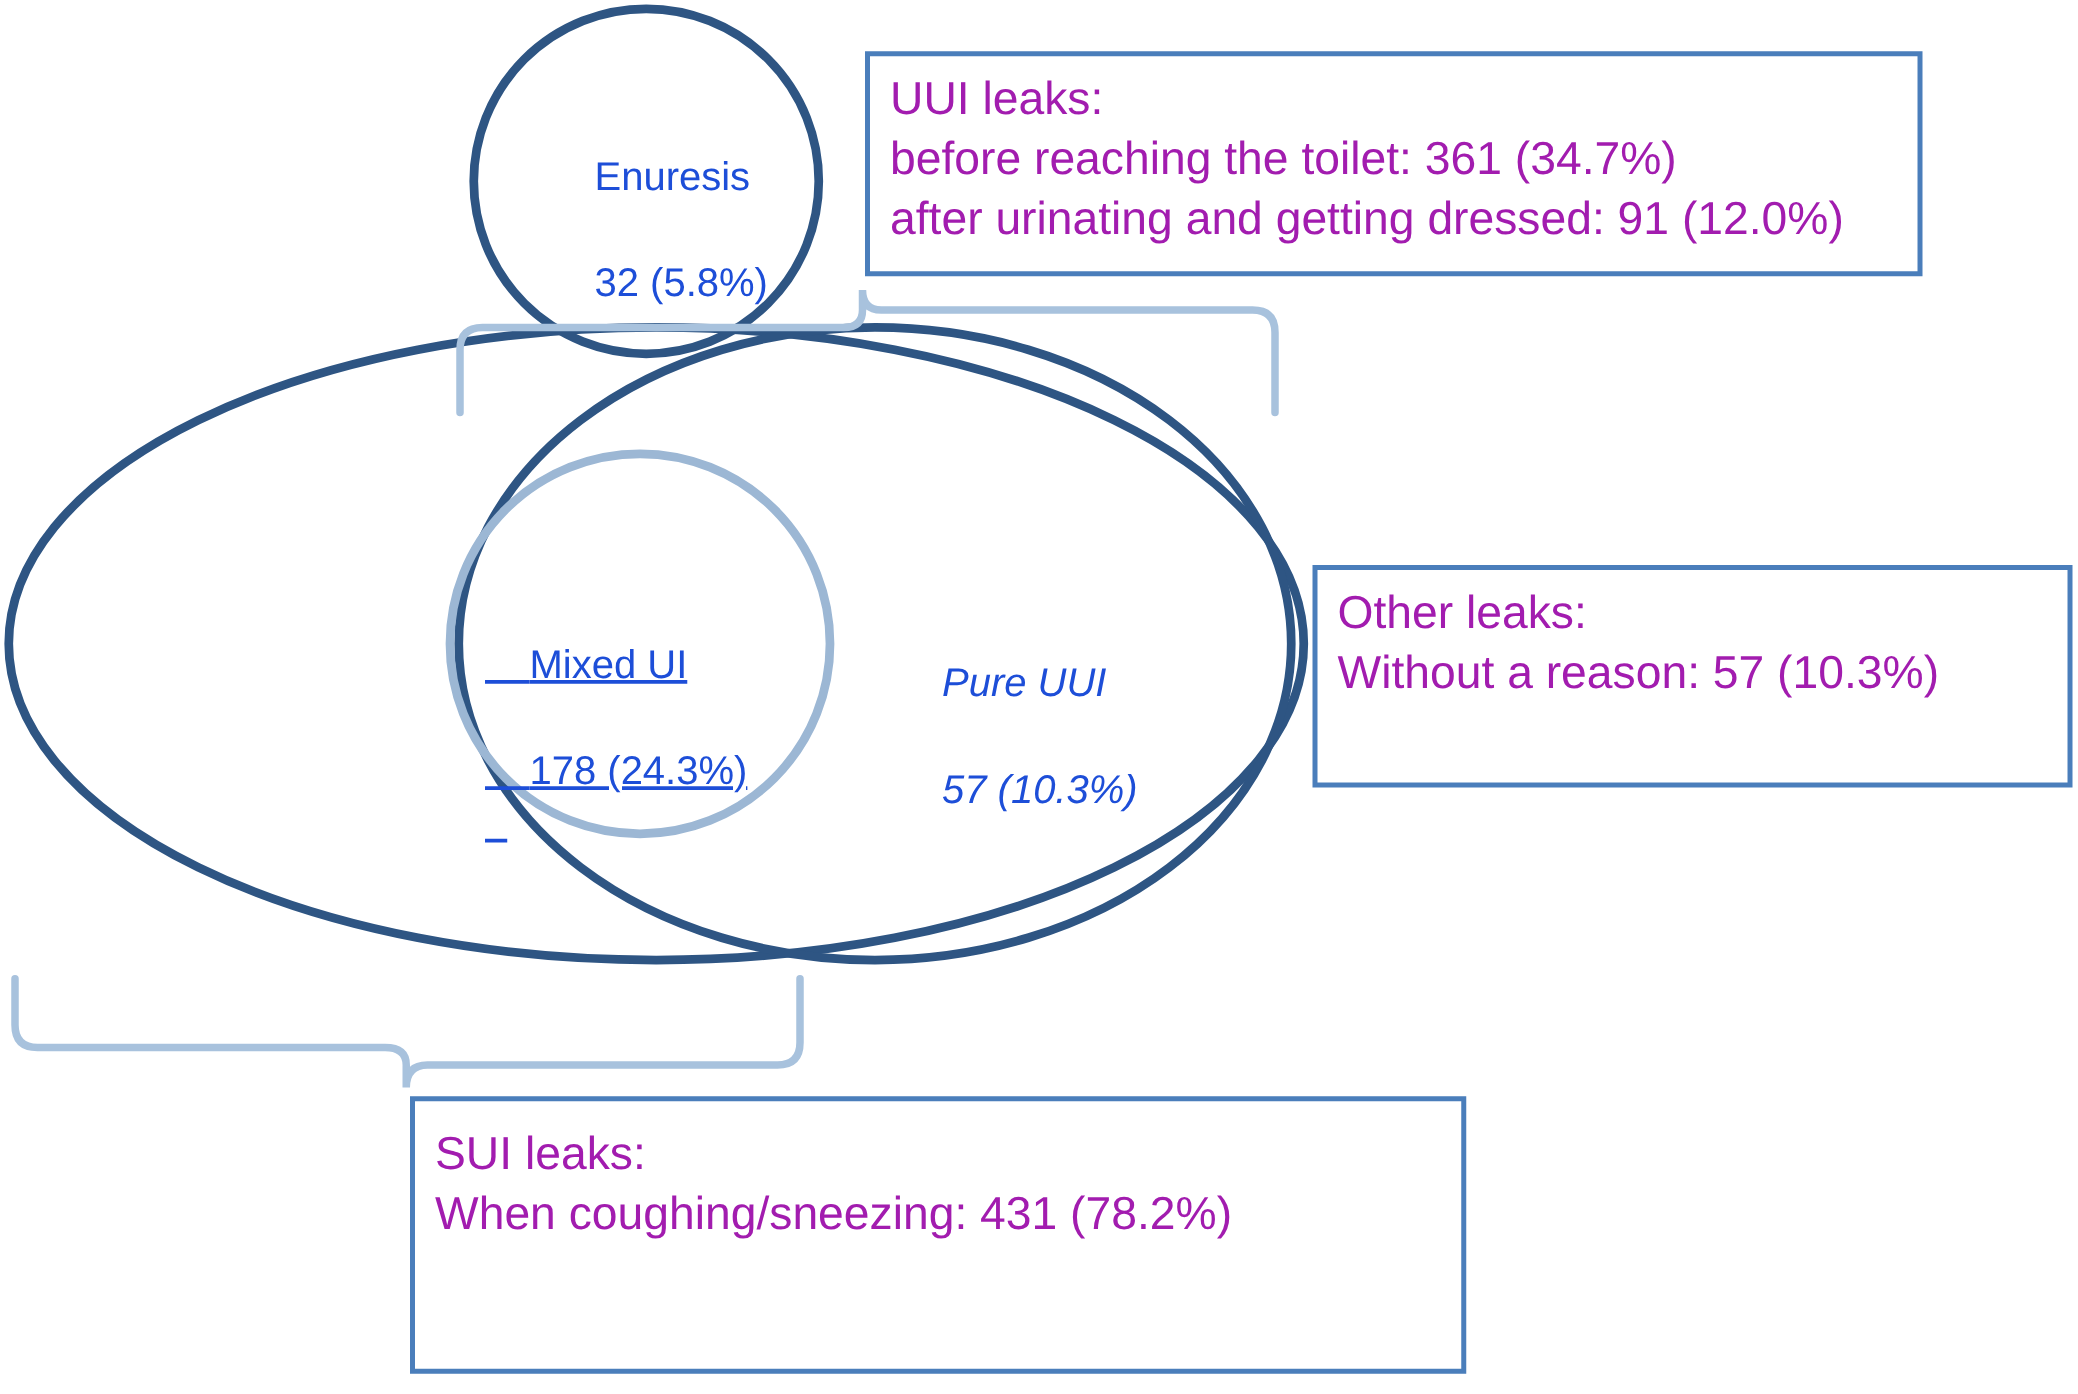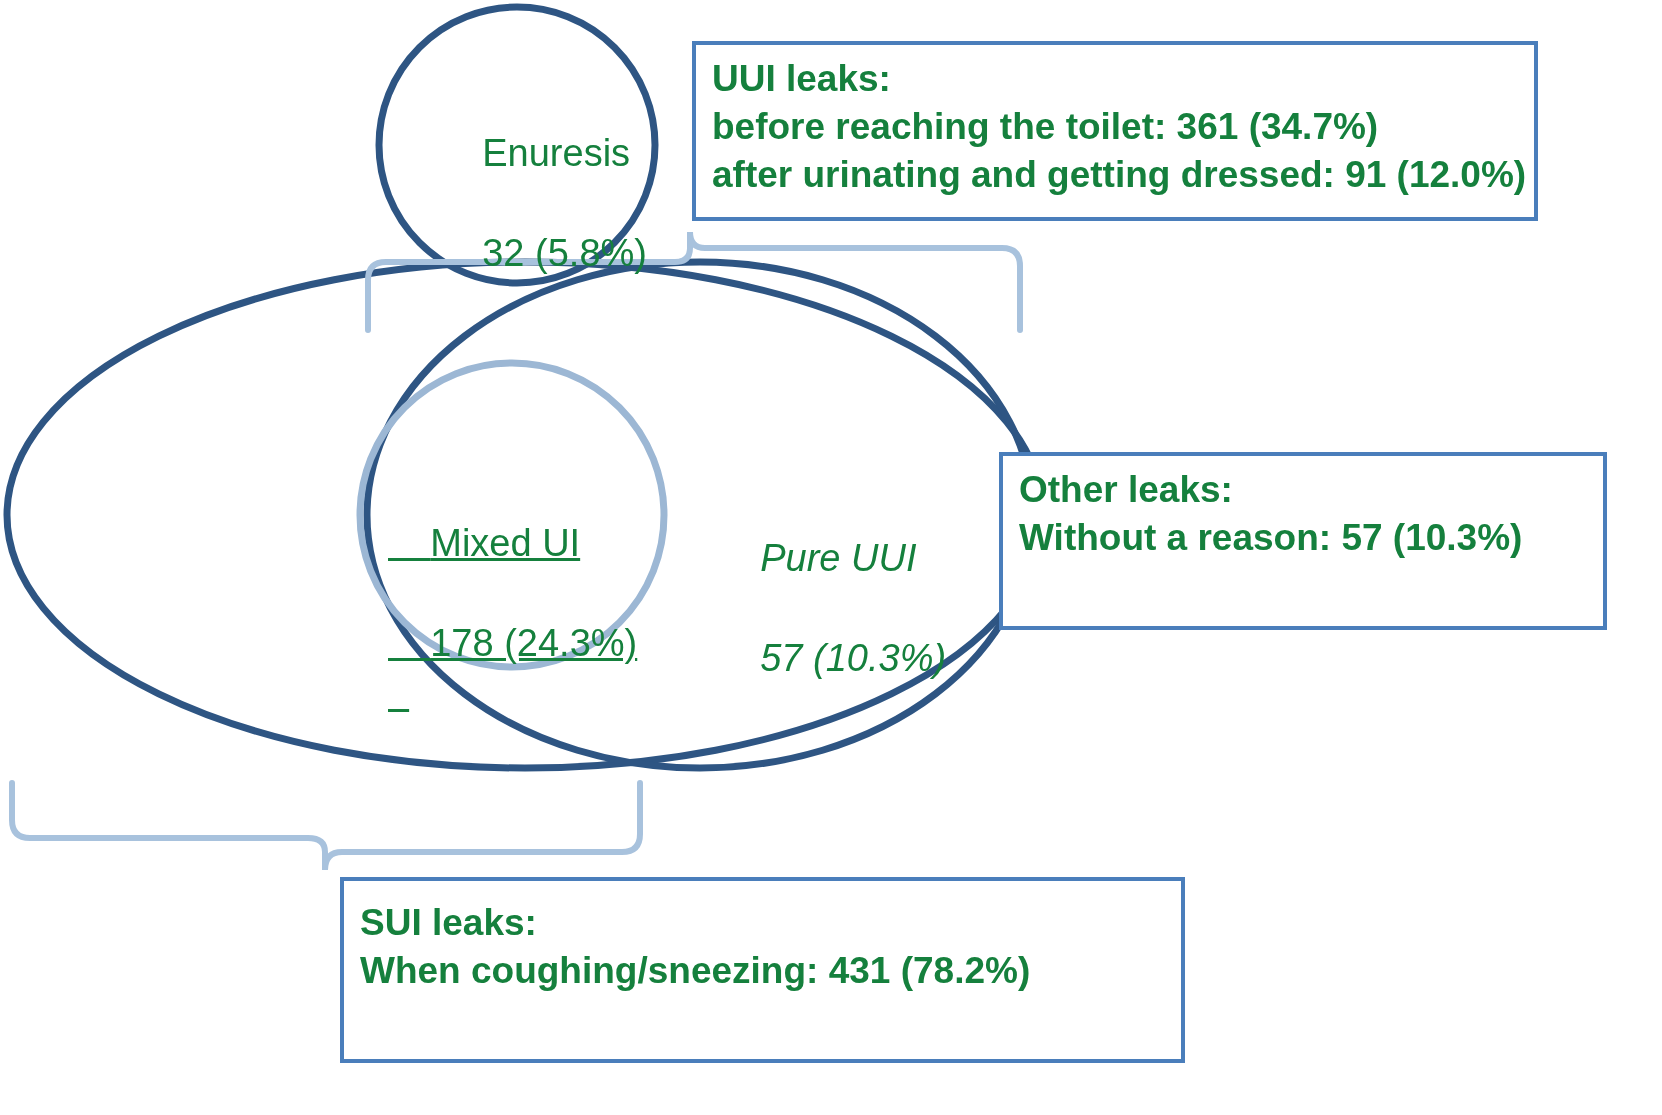--- a/index.html
+++ b/index.html
@@ -19,35 +19,34 @@
   }
   #venn-svg {
     position: absolute;
     left: 0;
     top: 0;
     width: 1662px;
     height: 1115px;
   }
   .vlabel {
     position: absolute;
-    color: #15803d;
-    font-size: 38px;
+    color: #1d4ed8;
+    font-size: 32px;
     line-height: 1.32;
     white-space: pre;
     text-align: left;
   }
   .callout {
     position: absolute;
     box-sizing: border-box;
     background: #ffffff;
     border: 4px solid #4a7ebb;
-    color: #15803d;
+    color: #a21caf;
     font-size: 37px;
     line-height: 1.30;
-    font-weight: bold;
   }
   .callout .ctext {
     display: block;
     white-space: pre;
   }
   .callout-inner {
     padding: 10px 14px 10px 16px;
   }
 </style>
 </head>
@@ -105,27 +104,27 @@
   </div>
 
   <div class="callout" style="left:692px; top:41px; width:846px; height:180px;">
     <div class="callout-inner">
       <span class="ctext">UUI leaks:</span>
       <span class="ctext">before reaching the toilet: 361 (34.7%)</span>
       <span class="ctext">after urinating and getting dressed: 91 (12.0%)</span>
     </div>
   </div>
 
-  <div class="callout" style="left:999px; top:452px; width:608px; height:178px;">
+  <div class="callout" style="left:1050px; top:452px; width:608px; height:178px;">
     <div class="callout-inner">
       <span class="ctext">Other leaks:</span>
       <span class="ctext">Without a reason: 57 (10.3%)</span>
     </div>
   </div>
 
-  <div class="callout" style="left:340px; top:877px; width:845px; height:186px;">
+  <div class="callout" style="left:328px; top:877px; width:845px; height:222px;">
     <div class="callout-inner" style="padding-top:18px;">
       <span class="ctext">SUI leaks:</span>
       <span class="ctext">When coughing/sneezing: 431 (78.2%)</span>
     </div>
   </div>
 
 </div>
 
 </body></html>

